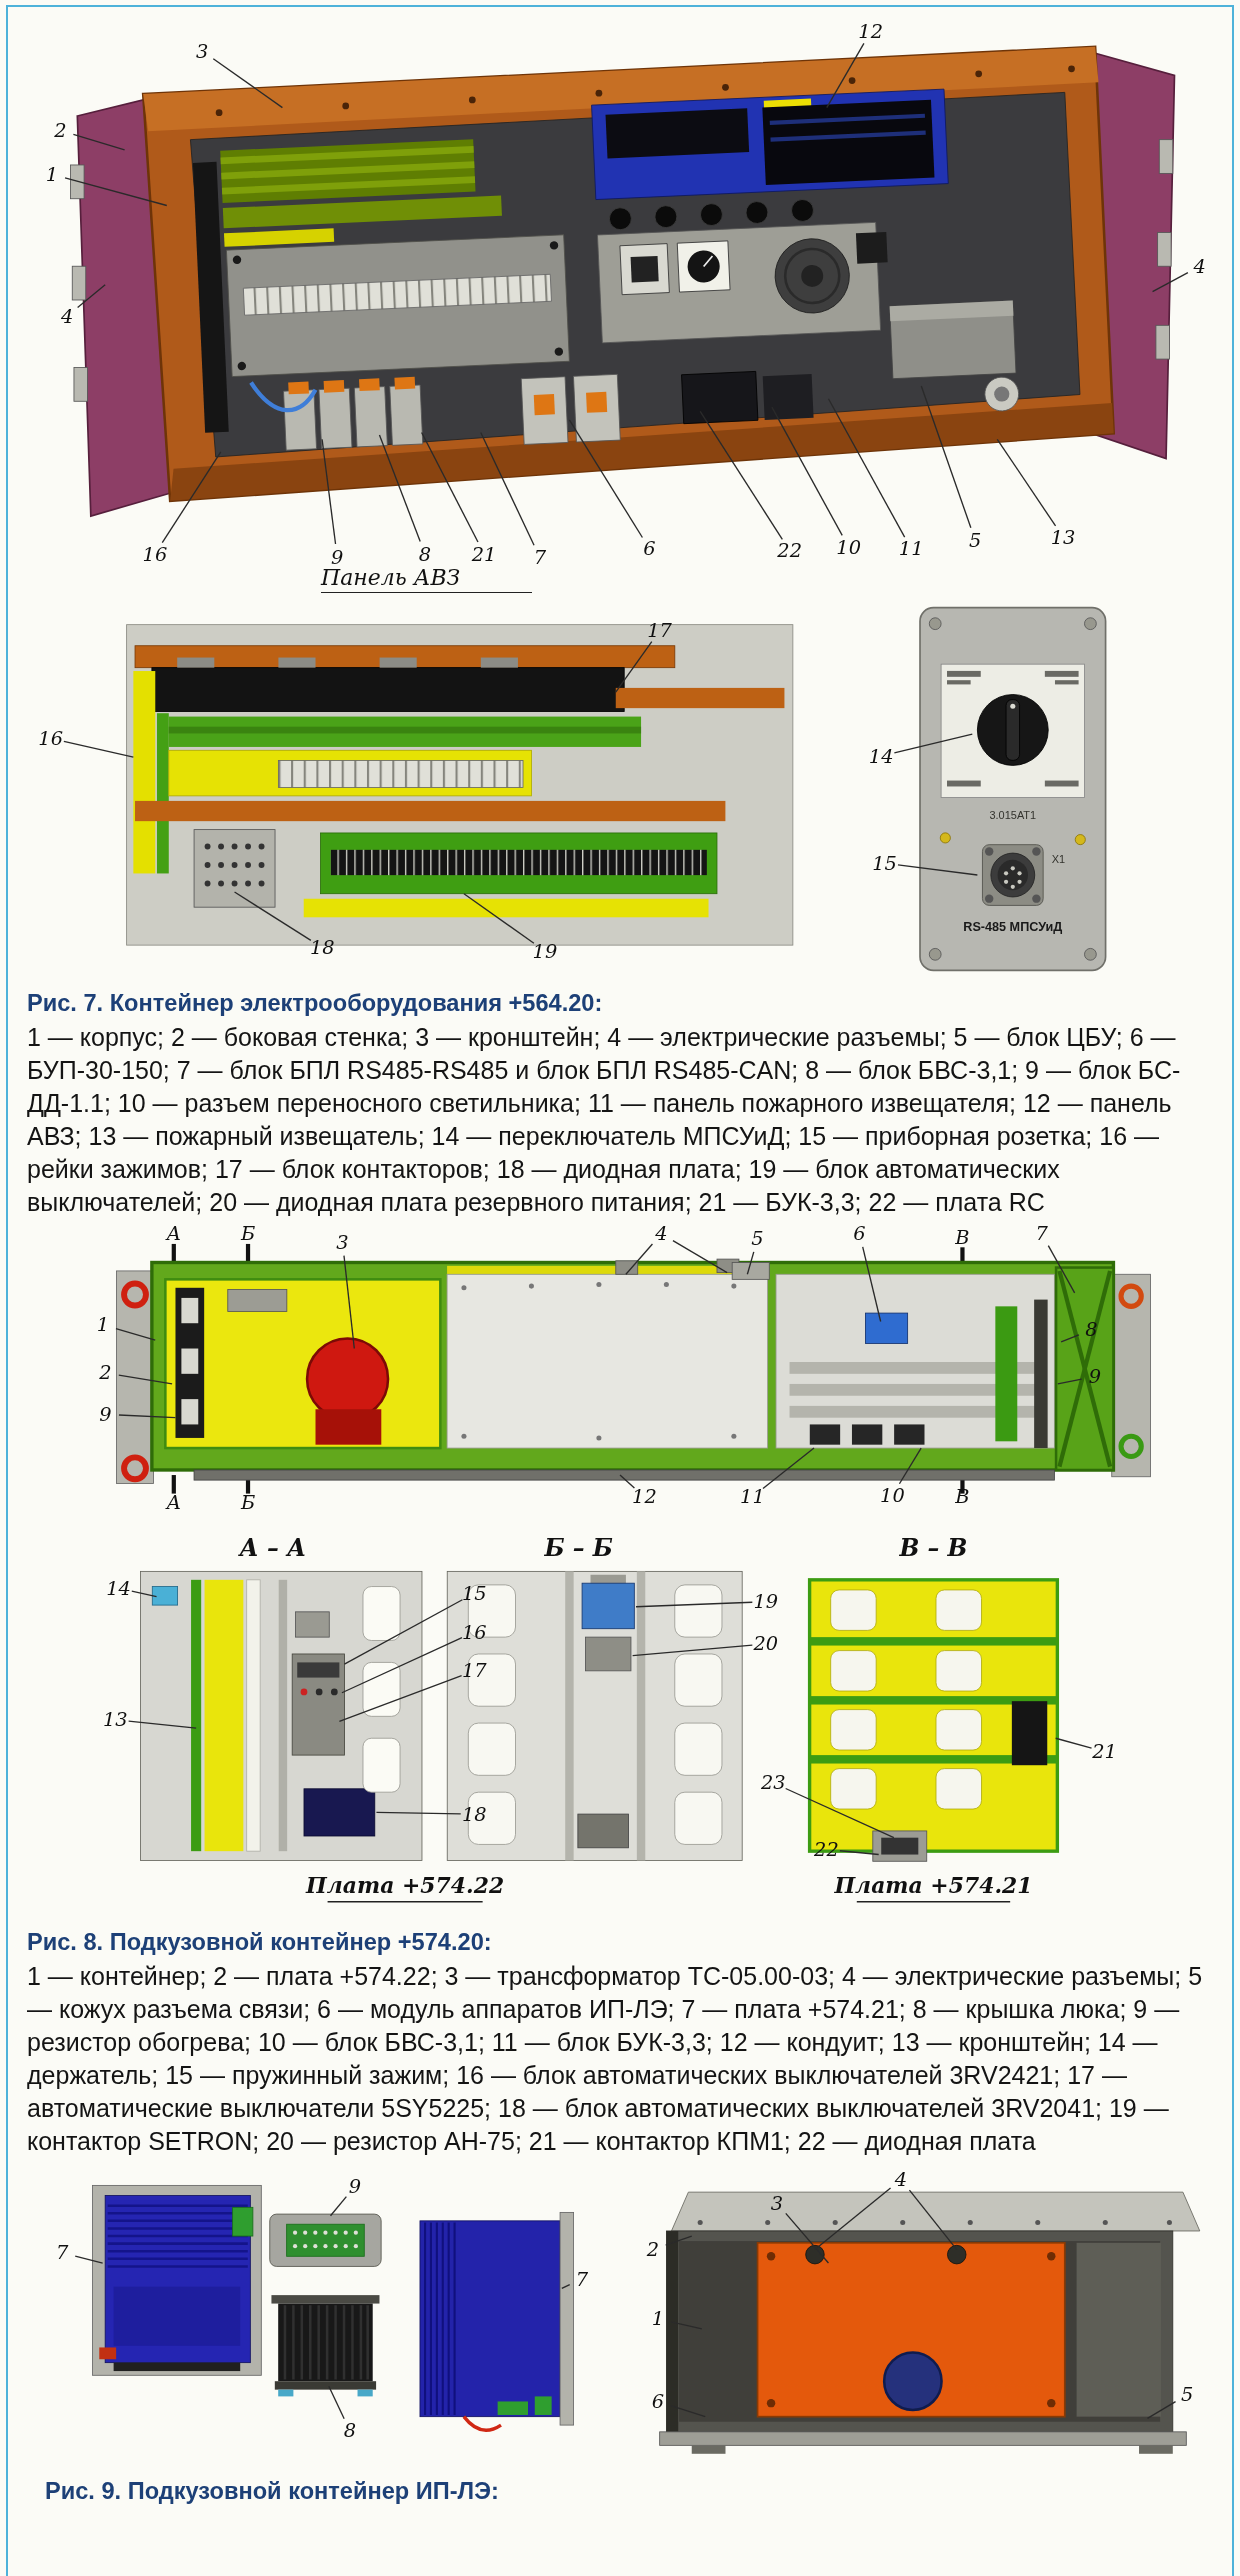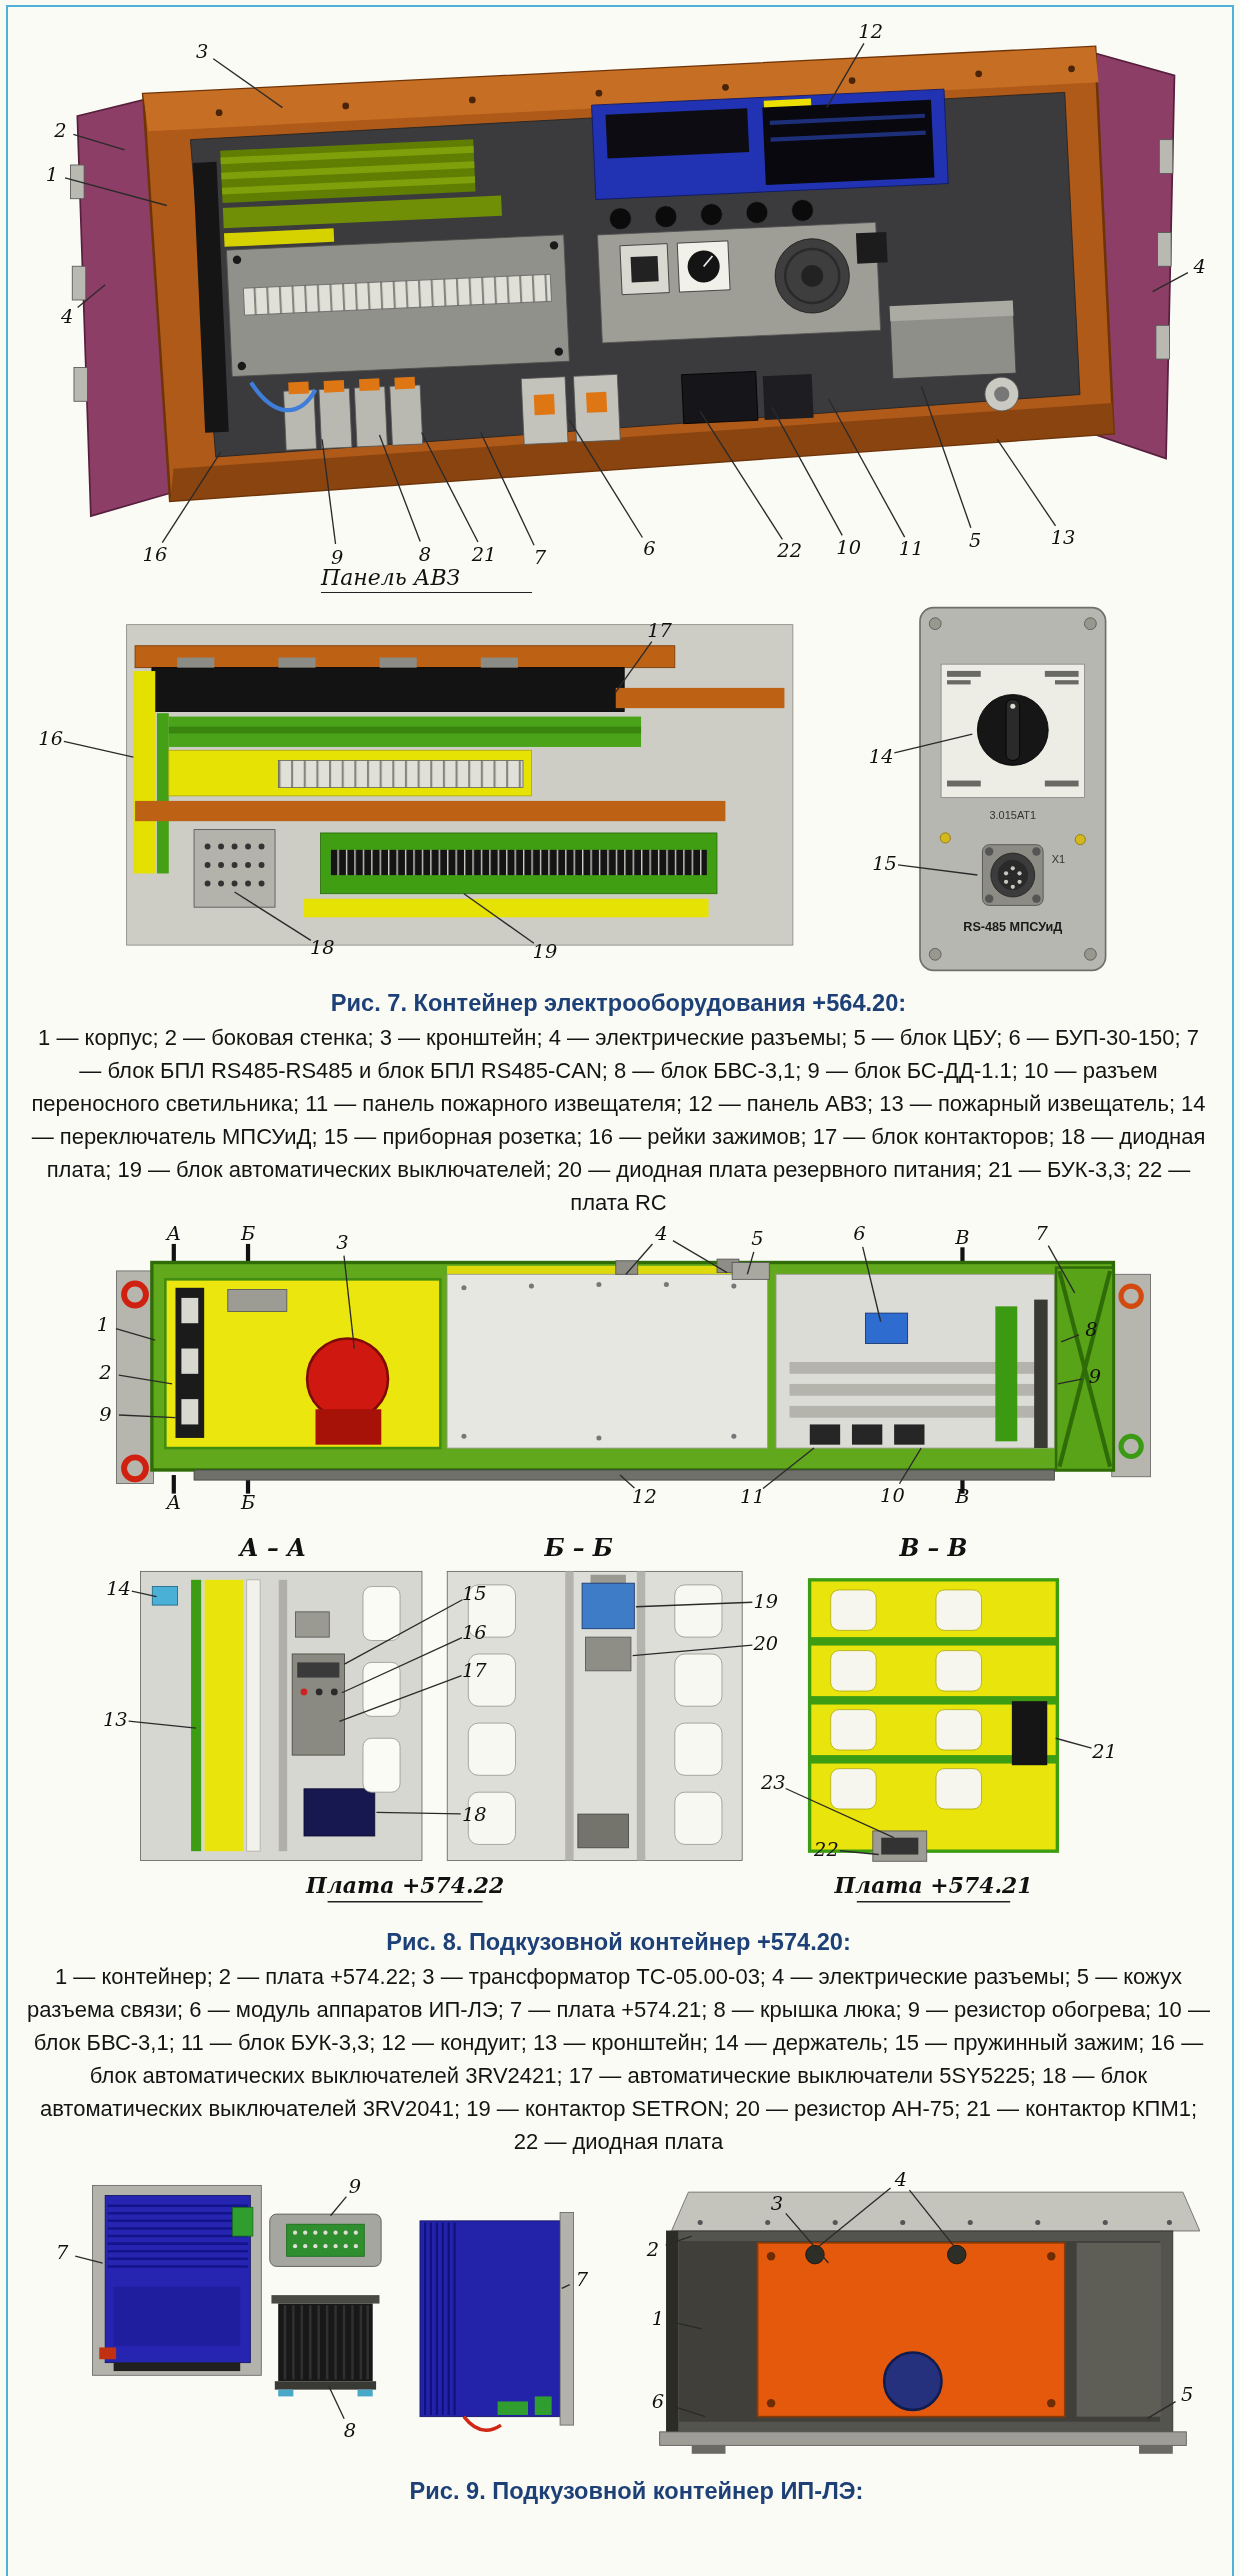--- a/index.html
+++ b/index.html
@@ -11,23 +11,23 @@
   .fig{position:absolute;}
   svg{display:block;overflow:visible;}
   .callout{font:italic 23px "DejaVu Serif",serif;fill:#101010;text-anchor:middle;dominant-baseline:central;}
   .leader{stroke:#2a2a2a;stroke-width:1.6;fill:none;}
   .sec-label{font:italic bold 28px "DejaVu Serif",serif;fill:#111;text-anchor:middle;}
   .plate-label{font:italic bold 26px "DejaVu Serif",serif;fill:#111;text-anchor:middle;}
   .small-label{font:13px "Liberation Sans",sans-serif;fill:#33332d;text-anchor:middle;}
   .panel-bottom-label{font:bold 15px "Liberation Sans",sans-serif;fill:#1a1a1a;text-anchor:middle;}
   .hand-label{position:absolute;left:321px;top:565px;width:211px;
         font:italic 22px "DejaVu Serif",serif;color:#111;border-bottom:1.7px solid #222;padding-bottom:1.7px;}
-  .caption{position:absolute;left:27px;width:1183px;text-align:center;}
+  .caption{position:absolute;left:27px;width:1183px;}
   .cap-title{display:block;font-weight:bold;color:#1d4077;font-size:23.6px;line-height:35px;}
-  .cap-body{display:block;color:#141414;font-size:22px;line-height:33px;}
+  .cap-body{display:block;color:#141414;font-size:25px;line-height:33px;}
 </style>
 </head>
 <body>
 
 <div class="page">
   <div class="page-frame"></div>
 
   <svg class="fig" style="left:25px;top:12.7px;" width="1190" height="574" viewBox="0 0 1410 680">
     <defs>
       <pattern id="term7" width="15" height="32" patternUnits="userSpaceOnUse">

